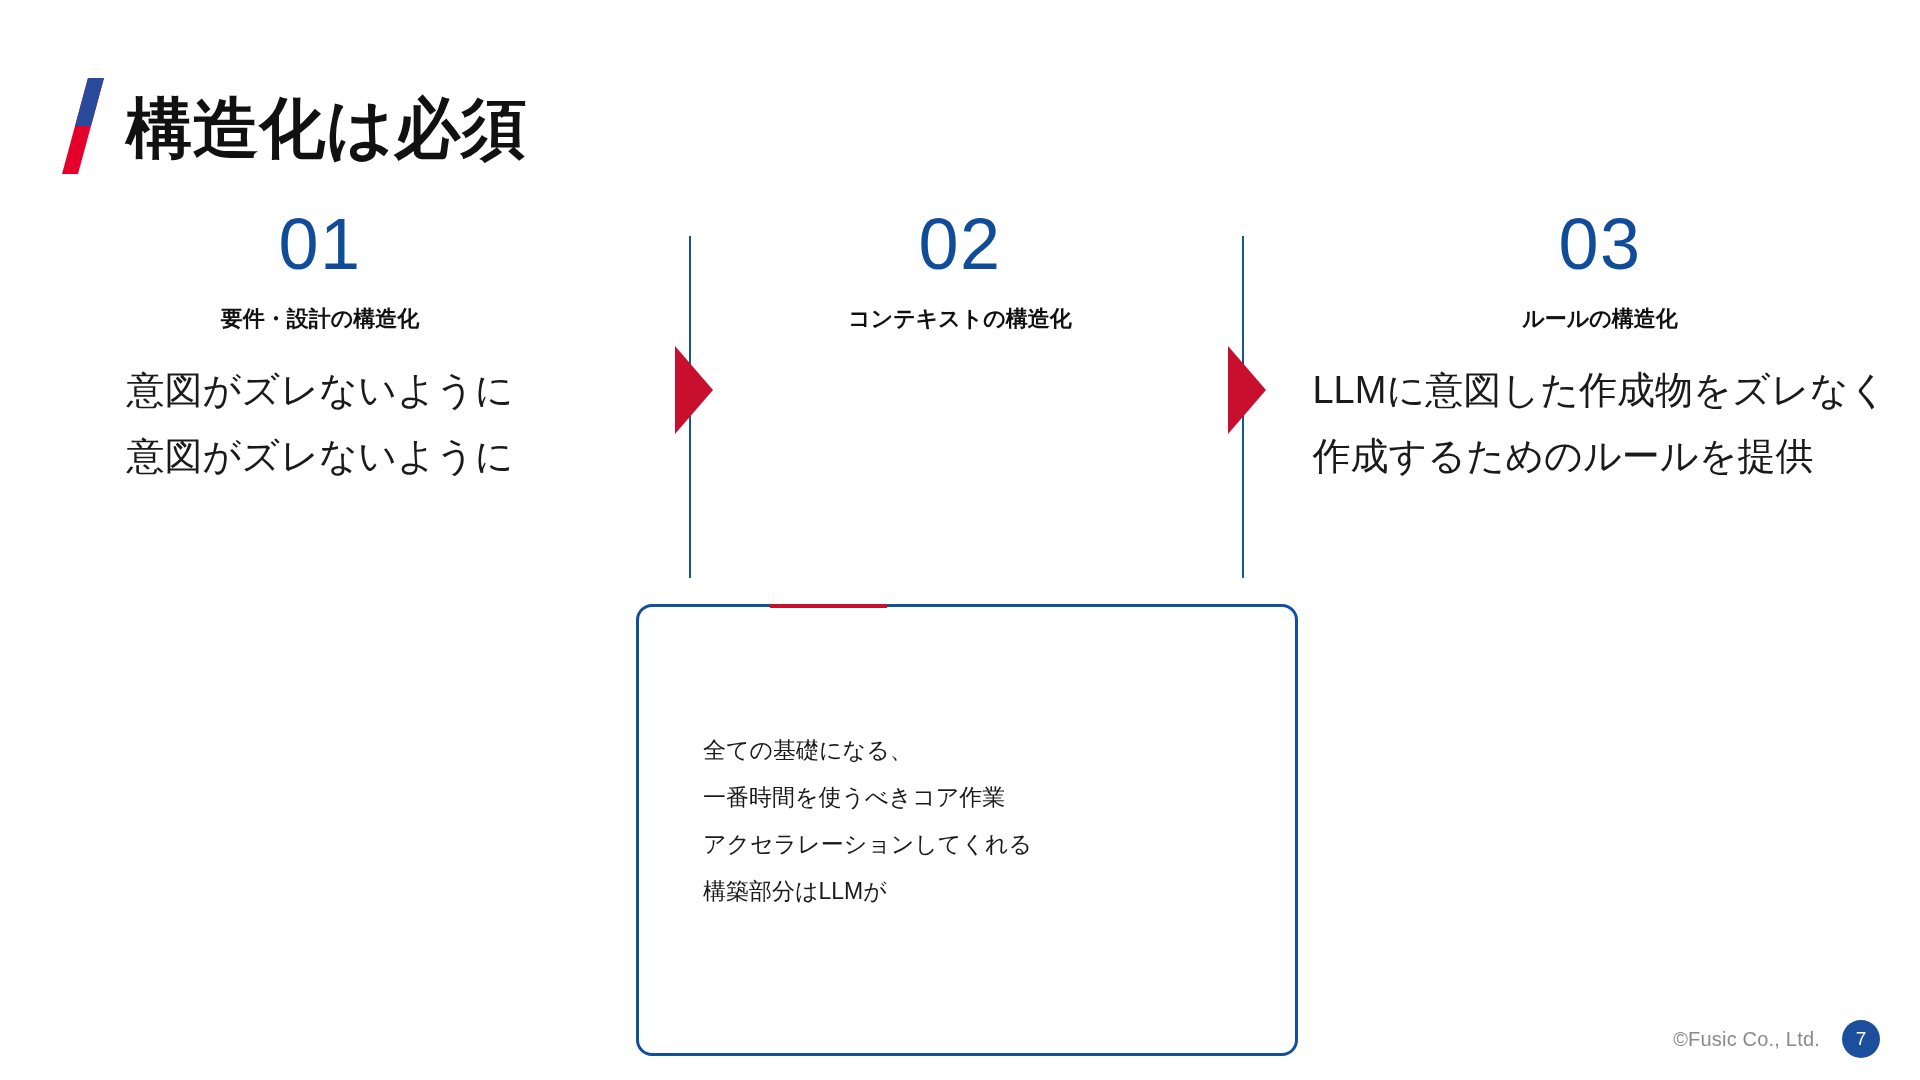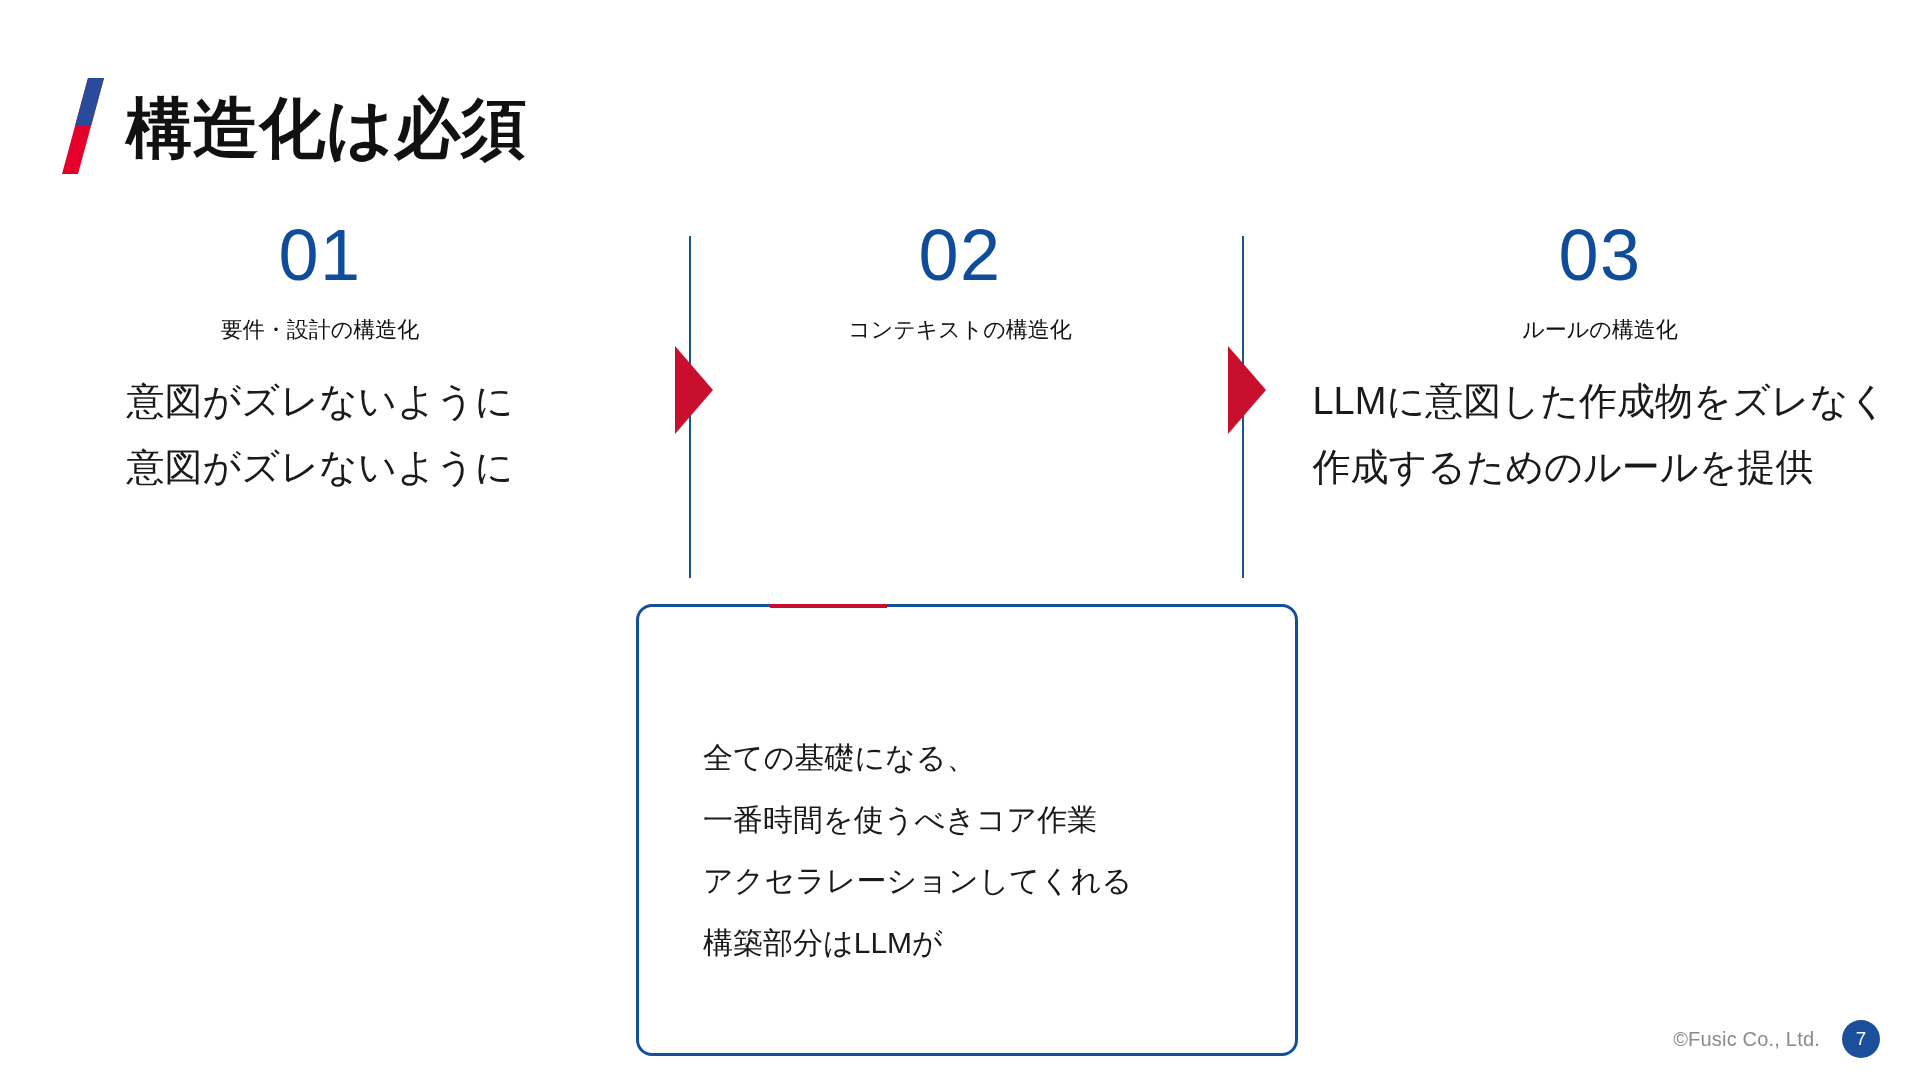--- a/index.html
+++ b/index.html
@@ -22,33 +22,33 @@
   }
   .logo-mark svg { display:block; width:42px; height:96px; }
   .slide-title {
     font-size:66px; font-weight:700; color:#111111;
     letter-spacing:0.01em; line-height:1; white-space:nowrap;
     transform:translateY(2px);
   }
 
   
   .columns {
-    position:absolute; left:0; top:219px; width:1920px; height:340px;
+    position:absolute; left:0; top:208px; width:1920px; height:340px;
     display:flex; align-items:flex-start;justify-content:space-between;
   }
   .col {
     flex:1 1 0; display:flex; flex-direction:column; align-items:center;
     padding:0 12px;
   }
   .col-num {
     font-size:72px; font-weight:400; color:#0F4C9A;
     line-height:1; letter-spacing:0.02em; margin-bottom:26px;
   }
   .col-head {
-    font-size:22px; font-weight:400; color:#111111;
+    font-size:22px; font-weight:700; color:#111111;
     line-height:1.2; margin-bottom:26px; white-space:nowrap;
   }
   .col-body {
     font-size:38px; font-weight:400; color:#1a1a1a;
     line-height:1.72; text-align:left; white-space:nowrap;
   }
 
   
   .divider {
     position:absolute; top:236px; width:2px; height:342px;
@@ -70,21 +70,21 @@
     width:662px; height:452px;
     border:3px solid #12509B; border-radius:16px;
     background:#ffffff;
   }
   .callout-accent {
     position:absolute; left:131px; top:-3px;
     width:117px; height:4px; background:#C8102E;
   }
   .callout-text {
     position:absolute; left:64px; top:120px;
-    font-size:30px; line-height:2.05; color:#1a1a1a;
+    font-size:23px; line-height:2.05; color:#1a1a1a;
     white-space:nowrap;
   }
   .callout-text div { white-space:nowrap; }
 
   
   .footer {
     position:absolute; right:40px; bottom:22px;
     display:flex; align-items:center; gap:22px;text-align:center;
   }
   .copyright {

